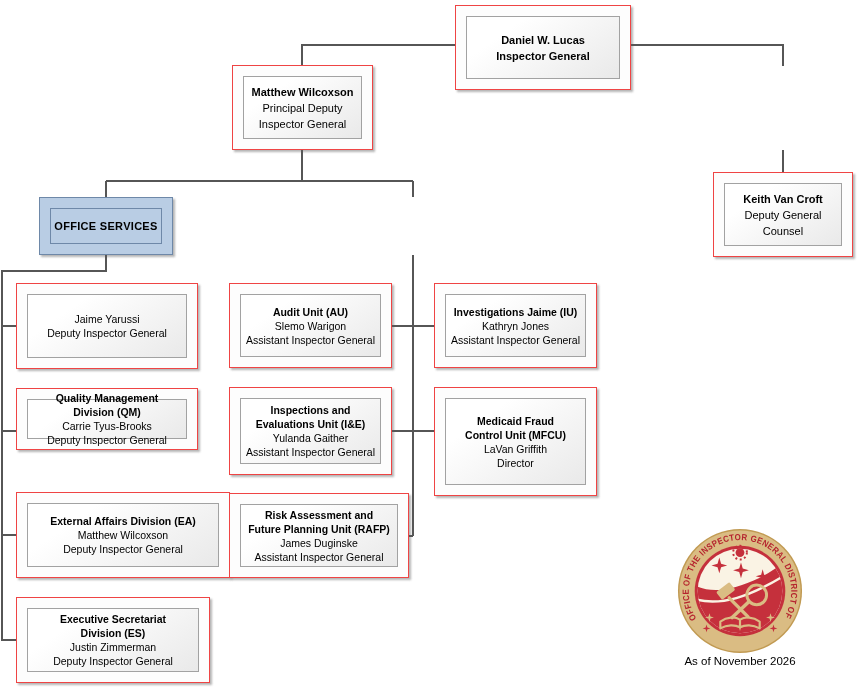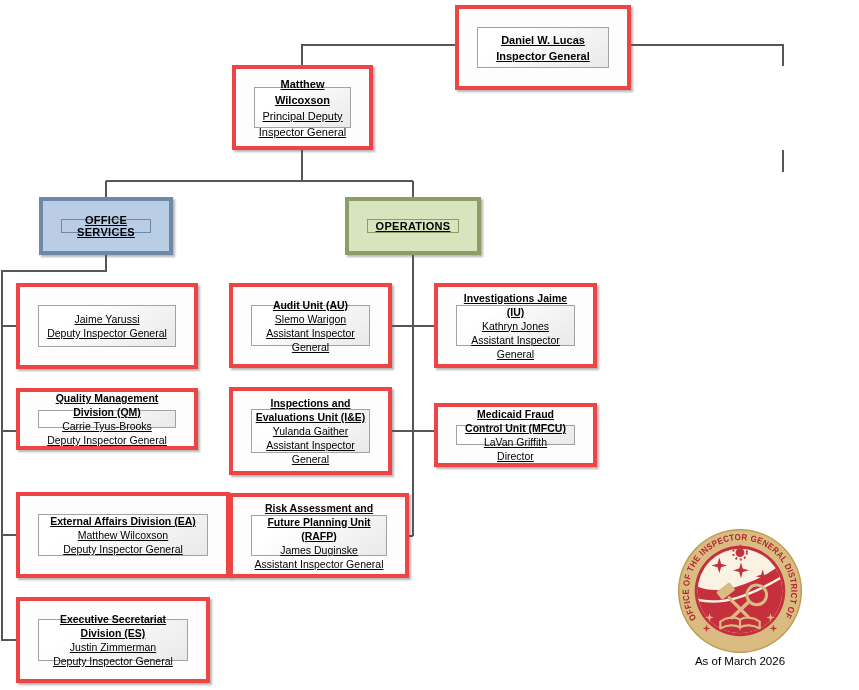--- a/index.html
+++ b/index.html
@@ -3,23 +3,22 @@
 <meta charset="utf-8">
 <style>
   html,body { margin:0; padding:0; background:#ffffff; }
   #canvas {
     position:relative; width:859px; height:690px; background:#ffffff;
     font-family:"Liberation Sans", sans-serif; color:#000; overflow:hidden;
   }
   #connectors { position:absolute; left:0; top:0; z-index:0; }
   .node {
     position:absolute; box-sizing:border-box; z-index:1;
-    border:4px solid #ef4444; background:#fdfdfd; padding:18px;
+    border:1px solid #ef4444; background:#fdfdfd; padding:10px;
     box-shadow:2px 2px 2px rgba(90,90,90,.45);
-    text-decoration:underline;
   }
   .node .inner {
     box-sizing:border-box; width:100%; height:100%;
     border:1px solid #a2a2a2;
     background:linear-gradient(145deg,#ffffff 25%,#e9e9e9 100%);
     display:flex; flex-direction:column; align-items:center; justify-content:center;
     text-align:center;
   }
   .exec .inner { font-size:11px; line-height:16px; }
   .small .inner { font-size:10.5px; line-height:14px; padding:0 2px; }
@@ -70,32 +69,33 @@
 
   <div class="node exec" style="left:232px;top:65px;width:141px;height:85px;">
     <div class="inner">
       <div class="bold">Matthew Wilcoxson</div>
       <div class="pre">Principal Deputy
 Inspector General</div>
     </div>
   </div>
 
 
+  <div class="node exec" style="left:713px;top:172px;width:140px;height:85px;">
+    <div class="inner">
+      <div class="bold">Keith Van Croft</div>
+      <div>Deputy General Counsel</div>
+    </div>
+  </div>
 
   <div class="node group support" style="left:39px;top:197px;width:134px;height:58px;">
     <div class="inner">
         <div>OFFICE SERVICES</div>
       </div>
   </div>
 
-  <div class="node group operations" style="left:345px;top:197px;width:136px;height:58px;">
-    <div class="inner">
-        <div>OPERATIONS</div>
-      </div>
-  </div>
 
   <div class="node small" style="left:16px;top:283px;width:182px;height:86px;">
     <div class="inner">
       <div>Jaime Yarussi</div>
       <div>Deputy Inspector General</div>
     </div>
   </div>
 
   <div class="node small" style="left:16px;top:388px;width:182px;height:62px;">
     <div class="inner">
@@ -150,21 +150,21 @@
   </div>
 
   <div class="node small" style="left:434px;top:283px;width:163px;height:85px;">
     <div class="inner">
       <div class="bold pre">Investigations Jaime (IU)</div>
       <div>Kathryn Jones</div>
       <div>Assistant Inspector General</div>
     </div>
   </div>
 
-  <div class="node small" style="left:434px;top:387px;width:163px;height:64px;margin-top:16px;">
+  <div class="node small" style="left:434px;top:387px;width:163px;height:109px;">
     <div class="inner">
       <div class="bold pre">Medicaid Fraud
 Control Unit (MFCU)</div>
       <div>LaVan Griffith</div>
       <div>Director</div>
     </div>
   </div>
 
   <svg id="seal" viewBox="0 0 130 130">
     <defs>
@@ -207,15 +207,15 @@
     <g fill="#dabc83">
       <polygon points="34,87.5 35,91 38.5,92 35,93 34,96.5 33,93 29.5,92 33,91"></polygon>
       <polygon points="65,96.5 66,100 69.5,101 66,102 65,105.5 64,102 60.5,101 64,100"></polygon>
       <polygon points="96,87.5 97,91 100.5,92 97,93 96,96.5 95,93 91.5,92 95,91"></polygon>
     </g>
     <text font-family="Liberation Sans, sans-serif" font-size="9" font-weight="bold" fill="#b5242e" letter-spacing="0.4">
       <textPath href="#ring-path" startOffset="0" textLength="268" lengthAdjust="spacingAndGlyphs">OFFICE OF THE INSPECTOR GENERAL DISTRICT OF COLUMBIA</textPath>
     </text>
   </svg>
 
-  <div id="footnote">As of March 2026</div>
+  <div id="footnote">As of November 2026</div>
 
 </div>
 
 </body></html>

